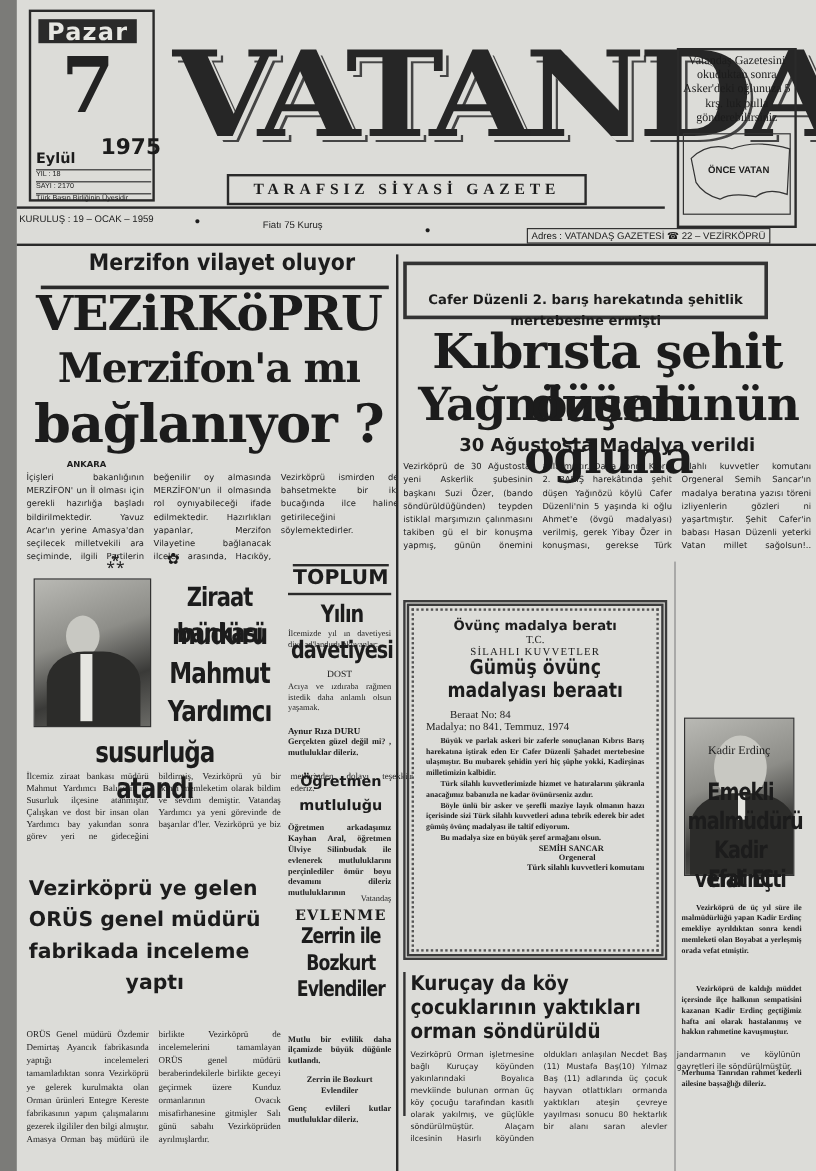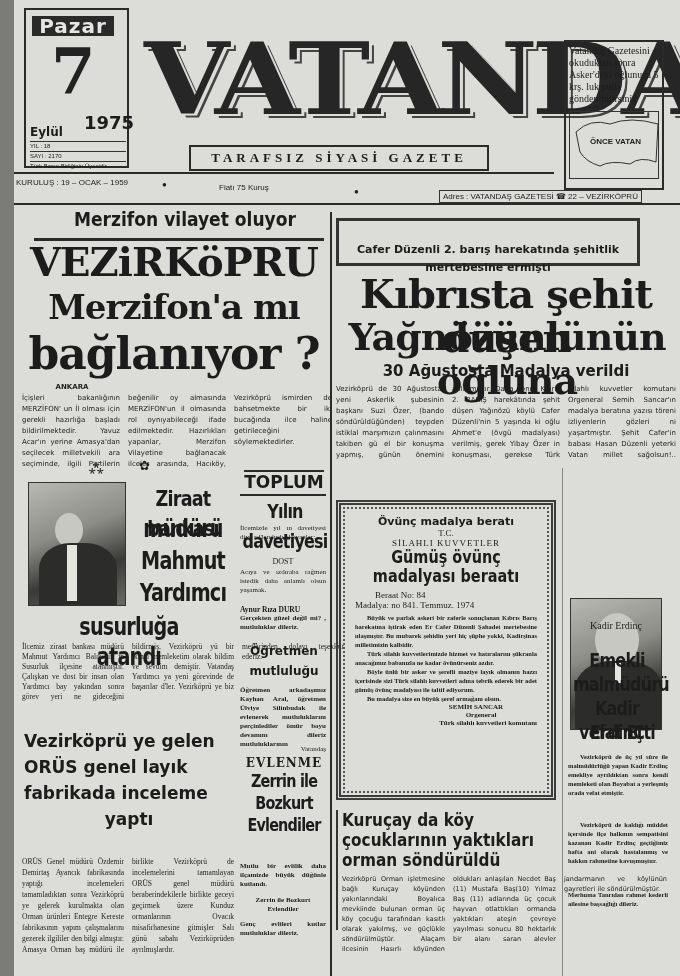--- a/index.html
+++ b/index.html
@@ -18,21 +18,21 @@
   .day-num { position: absolute; left: 25px; top: 30px; font: bold 64px/64px "DejaVu Serif", serif; color: #222; }
   .month { position: absolute; left: 4px; top: 115px; font: bold 12px "DejaVu Sans", sans-serif; }
   .year { position: absolute; left: 58px; top: 102px; font: bold 18px "DejaVu Sans", sans-serif; }
   .meta-line { position: absolute; left: 4px; font: 6px "Liberation Sans", sans-serif; width: 96px; border-top: 1px solid #333; padding-top: 1px; }
   .brand { left: 130px; top: 30px; width: 380px; height: 110px;
     font: bold 110px/110px "DejaVu Serif", serif; letter-spacing: -6px; color: #262626;
     text-shadow: 3px 3px 0 #dcdcd8, 5px 5px 0 #444; transform: scaleY(0.9); transform-origin: top left; }
   .tagline { left: 175px; top: 145px; width: 300px; height: 26px; border: 2px solid #2a2a2a;
     font: bold 13px/22px "Liberation Serif", serif; letter-spacing: 4px; text-align: center; }
   .notice { left: 550px; top: 40px; width: 100px; height: 150px; border: 2px solid #2a2a2a; padding: 3px; }
-  .notice-text { font: 10px/12px "Liberation Serif", serif; }
+  .notice-text { font: 10px/12px "Liberation Serif", serif; text-align: center; }
   .map { margin-top: 6px; height: 68px; border: 1px solid #333; position: relative; }
   .map-label { position: absolute; left: 20px; top: 25px; font: bold 8px "Liberation Sans", sans-serif; }
   .infobar { font: 8px "Liberation Sans", sans-serif; }
   
   .kicker { font: bold 19px "DejaVu Sans Condensed", "DejaVu Sans", sans-serif; letter-spacing: 0; }
   .hl-huge { font: bold 38px/44px "DejaVu Serif", serif; text-align: center; letter-spacing: -1px; }
   .hl-cond { font: bold 24px/30px "DejaVu Sans", sans-serif; text-align: center; transform: scaleX(0.8); letter-spacing: -1px; }
   .body { font: 7px/11px "DejaVu Sans", sans-serif; text-align: justify; }
   .body-serif { font: 8px/11px "Liberation Serif", serif; text-align: justify; }
   .col3 { column-count: 3; column-gap: 8px; }
@@ -131,21 +131,21 @@
   <div class="abs center" style="left:226px;top:756px;width:88px;font:bold 12px 'DejaVu Serif',serif;letter-spacing:1px">EVLENME</div>
   <div class="abs hl-cond" style="left:222px;top:770px;width:96px;font-size:18px;line-height:22px">Zerrin ile</div>
   <div class="abs hl-cond" style="left:222px;top:792px;width:96px;font-size:18px;line-height:22px">Bozkurt</div>
   <div class="abs hl-cond" style="left:222px;top:814px;width:96px;font-size:18px;line-height:22px">Evlendiler</div>
   <div class="abs body-serif b" style="left:226px;top:862px;width:86px;font-size:7px;line-height:9px">Mutlu bir evlilik daha ilçamizde büyük düğünle kutlandı.</div>
   <div class="abs body-serif b center" style="left:226px;top:896px;width:86px;font-size:7px;line-height:9px">Zerrin ile Bozkurt Evlendiler</div>
   <div class="abs body-serif b" style="left:226px;top:920px;width:86px;font-size:7px;line-height:9px">Genç evlileri kutlar mutluluklar dileriz.</div>
 
   <div class="abs" style="left:10px;top:728px;font:bold 17px/26px 'DejaVu Sans',sans-serif;width:210px">
     <div>Vezirköprü ye gelen</div>
-    <div>ORÜS genel layık</div>
+    <div>ORÜS genel müdürü</div>
     <div>fabrikada inceleme</div>
     <div class="center">yaptı</div>
   </div>
   <div class="abs body-serif col2" style="left:8px;top:856px;width:212px;height:110px;font-size:7.5px;line-height:11px">ORÜS Genel müdürü Özdemir Demirtaş Ayancık fabrikasında yaptığı incelemeleri tamamladıktan sonra Vezirköprü ye gelerek kurulmakta olan Orman ürünleri Entegre Kereste fabrikasının yapım çalışmalarını gezerek ilgililer den bilgi almıştır. Amasya Orman baş müdürü ile birlikte Vezirköprü de incelemelerini tamamlayan ORÜS genel müdürü beraberindekilerle birlikte geceyi geçirmek üzere Kunduz ormanlarının Ovacık misafirhanesine gitmişler Salı günü sabahı Vezirköprüden ayrılmışlardır.</div>
 
   <div class="abs ornate" style="left:322px;top:500px;width:220px;height:300px;padding:10px 14px">
     <div class="center" style="font:bold 11px 'DejaVu Sans',sans-serif">Övünç madalya beratı</div>
     <div class="center" style="font:9px 'Liberation Serif',serif">T.C.</div>
     <div class="center" style="font:9px 'Liberation Serif',serif;letter-spacing:1px">SİLAHLI KUVVETLER</div>
     <div class="center" style="font:bold 17px/19px 'DejaVu Sans',sans-serif;transform:scaleX(0.85)">Gümüş övünç madalyası beraatı</div>

